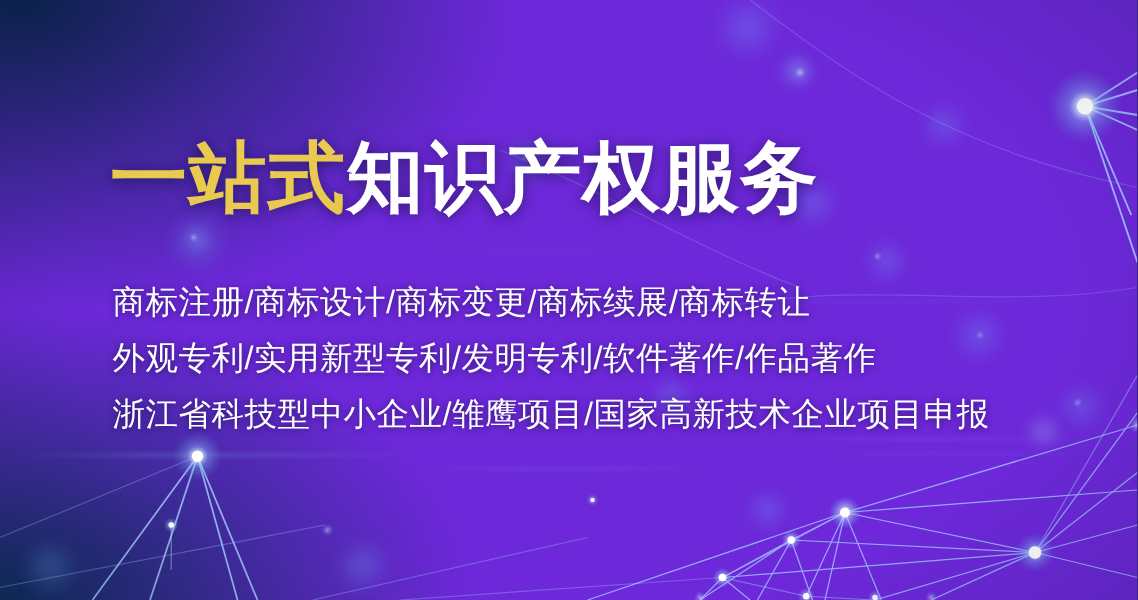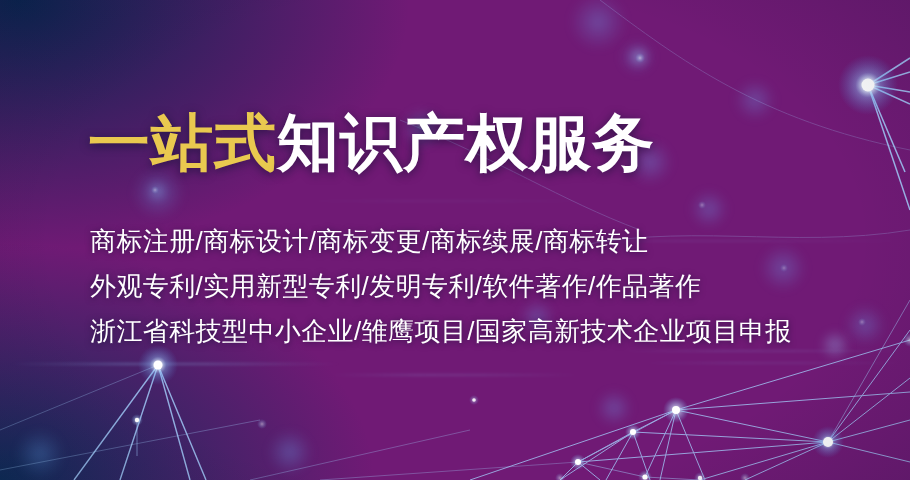--- a/index.html
+++ b/index.html
@@ -6,21 +6,21 @@
     margin: 0;
     padding: 0;
     background: #0c2246;
   }
   #banner {
     position: relative;
     width: 910px;
     height: 480px;
     overflow: hidden;
     font-family: "Liberation Sans", "DejaVu Sans", sans-serif;
-    background: #701a75;
+    background: #6d28d9;
   }
   
   .bg-base {
     position: absolute;
     inset: 0;
     background:
       radial-gradient(ellipse 680px 420px at 92% 44%, #1a5cae 0%, rgba(26,92,174,0) 62%),
       radial-gradient(ellipse 520px 300px at 100% 100%, #13graph 0%, rgba(0,0,0,0) 60%),
       linear-gradient(115deg, #0d2550 0%, #102f60 38%, #12417f 66%, #1452a0 86%, #1a5cae 100%);
   }

